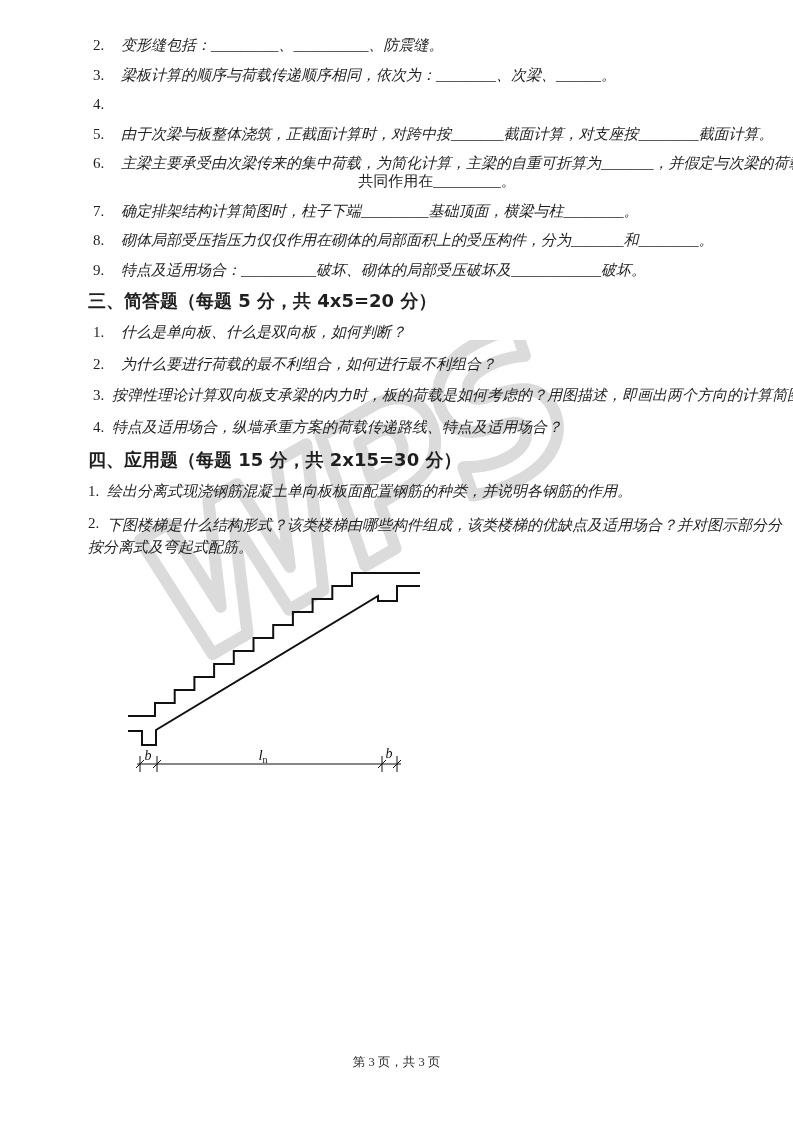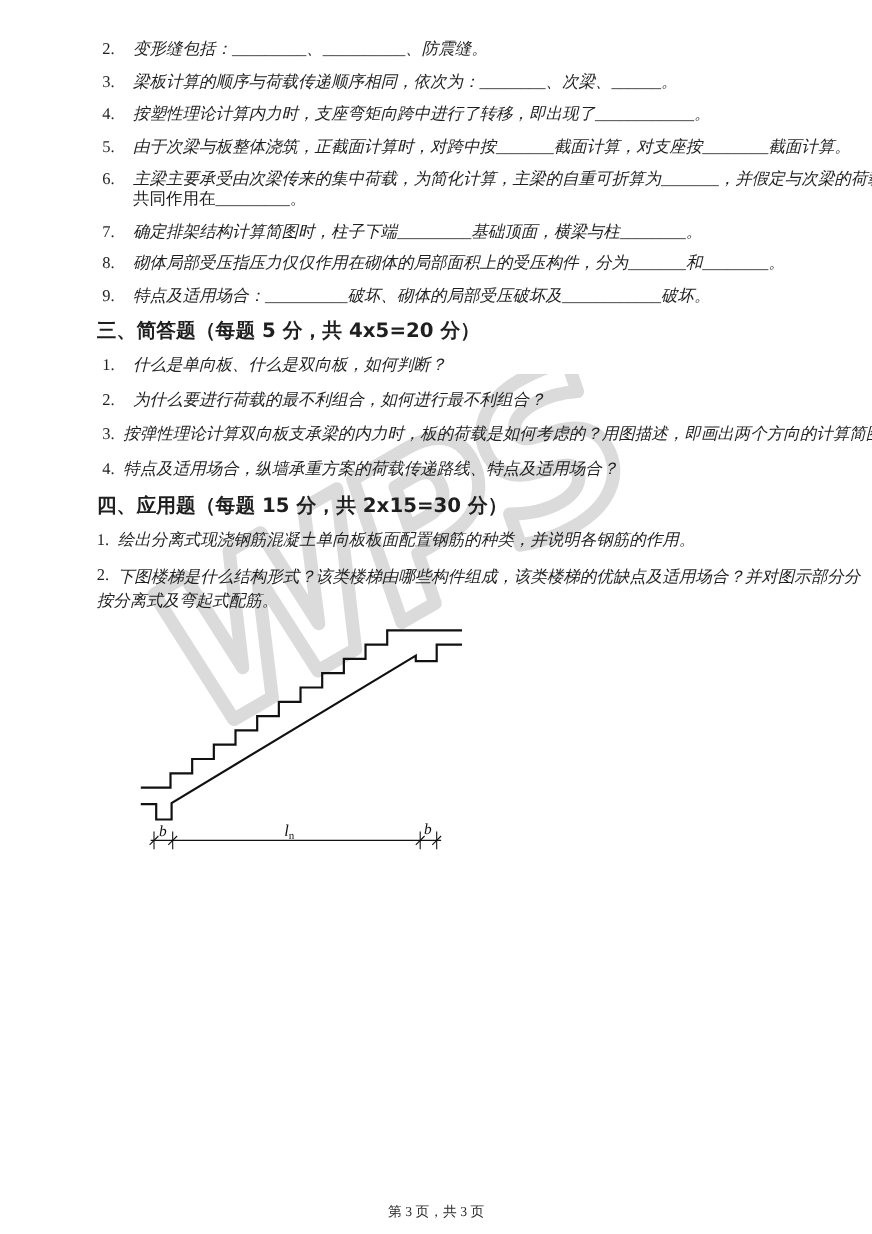--- a/index.html
+++ b/index.html
@@ -8,32 +8,32 @@
     overflow:hidden;font-family:"Liberation Serif","DejaVu Serif",serif;
     color:#1f1f1f;
   }
   .watermark-svg{position:absolute;left:100px;top:340px;z-index:0;pointer-events:none;}
   .content{position:relative;z-index:1;padding:36px 40px 0 88px;}
   .q-item{margin:0 0 11.5px 5px;font-size:15px;line-height:18px;}
   .q-row{display:flex;}
   .q-num{flex:0 0 28px;}
   .q-num-narrow{flex:0 0 19px;}
   .q-line{white-space:nowrap;font-style:italic;}
-  .q-cont{margin-left:28px;white-space:nowrap;}
+  .q-cont{margin-left:28px;white-space:nowrap;text-align:center;}
   .q-cont-flush{margin-left:0;white-space:nowrap;}
   .wide .q-line{line-height:22.5px;}
   .sec-heading{
     font-family:"DejaVu Sans","Liberation Sans",sans-serif;
     font-weight:bold;font-size:18px;line-height:21px;
     margin:2px 0 12px 0;white-space:nowrap;
   }
   .s-item{margin-bottom:13.5px;}
   .diagram-wrap{margin:6px 0 0 37px;}
   .footer{
-    position:absolute;left:0;top:1093px;width:100%;text-align:center;
+    position:absolute;left:0;top:1054px;width:100%;text-align:center;
     font-size:12.5px;color:#2b2b2b;z-index:1;
   }
 </style>
 </head>
 <body>
 
 <div class="page">
 
   <svg class="watermark-svg" width="560" height="400" aria-hidden="true">
     <text x="280" y="215" text-anchor="middle" font-family="DejaVu Sans, Liberation Sans, sans-serif" font-weight="bold" font-style="italic" font-size="185" letter-spacing="-6" fill="none" stroke="#dbdbdb" stroke-width="12" stroke-linejoin="round" transform="rotate(-30 280 200)">WPS</text>
@@ -50,21 +50,20 @@
       </div>
       <div class="q-item">
         <div class="q-row">
           <span class="q-num">3.</span>
           <span class="q-line">梁板计算的顺序与荷载传递顺序相同，依次为：________、次梁、______。</span>
         </div>
       </div>
       <div class="q-item">
         <div class="q-row">
           <span class="q-num">4.</span>
-          <span class="q-line">按塑性理论计算内力时，支座弯矩向跨中进行了转移，即出现了____________。</span>
         </div>
       </div>
       <div class="q-item">
         <div class="q-row">
           <span class="q-num">5.</span>
           <span class="q-line">由于次梁与板整体浇筑，正截面计算时，对跨中按_______截面计算，对支座按________截面计算。</span>
         </div>
       </div>
       <div class="q-item">
         <div class="q-row">

